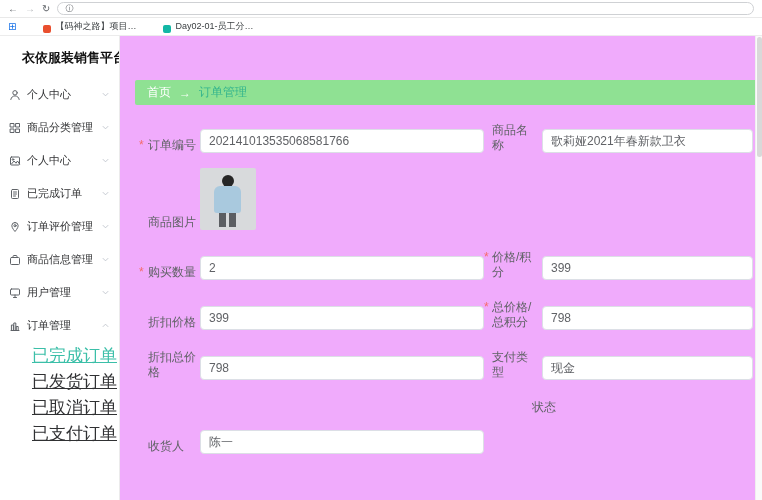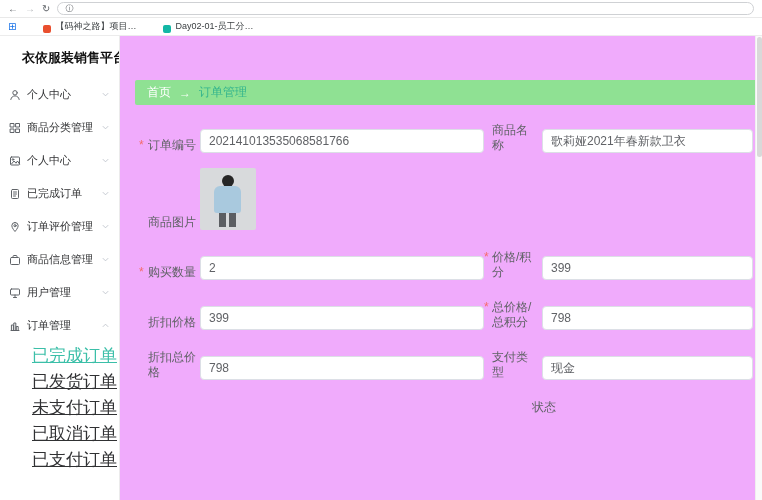--- a/index.html
+++ b/index.html
@@ -204,21 +204,20 @@
       <span>订单管理</span>
       <span class="chev up">
           <svg width="9" height="9" viewBox="0 0 10 10">
             <path d="M2 3.5l3 3 3-3" fill="none" stroke="#c0c4cc"></path>
           </svg>
         </span>
     </div>
 
     <div class="submenu-item active">已完成订单</div>
     <div class="submenu-item">已发货订单</div>
-    <div class="submenu-item">未支付订单</div>
     <div class="submenu-item">已取消订单</div>
     <div class="submenu-item">已支付订单</div>
   </div>
 
   <div class="main">
     <div class="breadcrumb">
       <span class="bc-home">首页</span>
       <span class="bc-arrow">→</span>
       <span class="bc-cur">订单管理</span>
     </div>
@@ -262,20 +261,24 @@
         <div class="lbl rlbl">支付类型</div>
         <div class="in-right"><input class="fld" value="现金" style=""></div>
       </div>
 
       <div class="row">
         <div class="spacer-left"></div>
         <div class="lbl rlbl">状态</div>
       </div>
 
 
+      <div class="row">
+        <div class="lbl">收货人</div>
+        <div class="in-left"><input class="fld" value="陈一" style=""></div>
+      </div>
 
     </div>
   </div>
 </div>
 
 <div class="scrollbar">
   <div class="scroll-thumb"></div>
 </div>
 
 </body></html>

